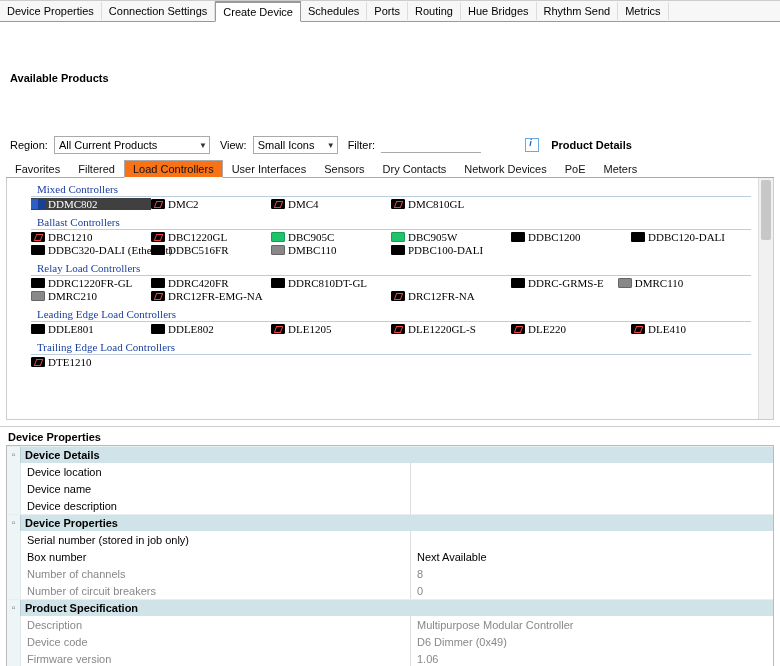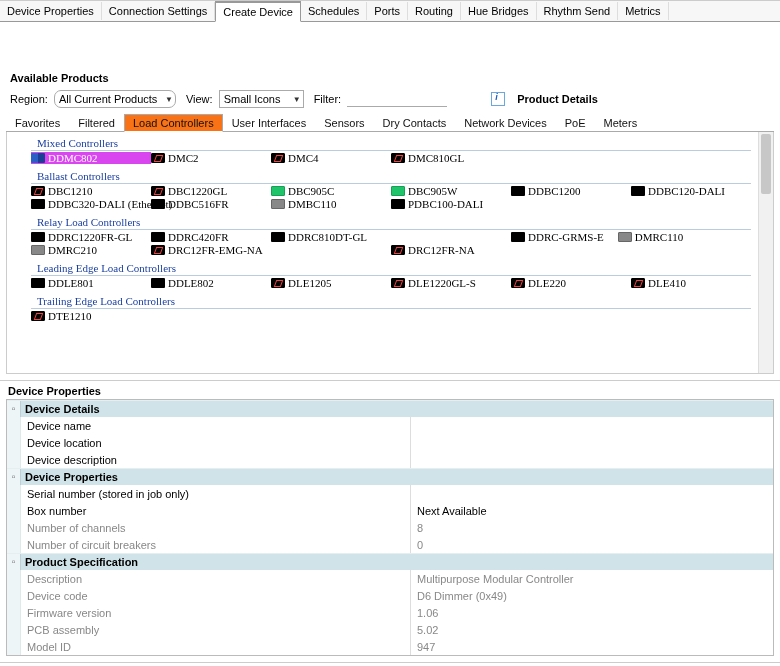--- a/index.html
+++ b/index.html
@@ -39,32 +39,33 @@
   .panel-title {
     font-weight: bold;
     padding: 4px 10px 2px 10px;
     margin-top: 46px;
   }
   .filter-row {
     display: flex;
     align-items: center;
     padding: 4px 10px;
     gap: 4px;
+    margin-top: 46px;
   }
   .filter-row label { margin-right: 2px; }
   .combo {
     border: 1px solid #aaa;
     background: #fff;
     height: 18px;
     display: flex;
     align-items: center;
     padding: 0 2px 0 4px;
   }
   .combo .arrow { margin-left: auto; font-size: 8px; color: #333; padding-left:6px; }
-  .region-combo { width: 122px; border-radius: 7px; }
+  .region-combo { width: 156px; }
   .view-combo { width: 85px; }
   .filter-input {
     border: none;
     border-bottom: 1px solid #aaa;
     width: 100px;
     height: 16px;
     background: transparent;
     outline: none;
   }
   .pd-link {
@@ -156,21 +157,21 @@
   }
   .items.five { grid-template-columns: 120px 120px 120px 120px 240px 120px; }
   .item {
     display: flex;
     align-items: center;
     gap: 3px;
     white-space: nowrap;
     font-size: 11px;
   }
   .item.selected {
-    background: #d946ef;
+    background: #404040;
     color: #fff;
   }
   .ic {
     width: 14px; height: 10px;
     flex: 0 0 14px;
     border-radius: 1px;
   }
   .ic-black { background:#000; border:1px solid #000; position:relative;}
   .ic-black::after{content:"";position:absolute;left:3px;top:1px;width:5px;height:5px;border:1px solid #e44; transform: skewX(-20deg);}
   .ic-blue { background: linear-gradient(90deg,#2a5fc5 50%,#1a3f95 50%); }
@@ -433,26 +434,26 @@
 </div>
 
 <div class="prop-panel-title">Device Properties</div>
 <div class="prop-grid" id="prop-grid">
     <div class="prop-cat">
       <div class="toggle">▫</div>
       <div class="label">Device Details</div>
     </div>
     <div class="prop-row">
       <div class="indent"></div>
+      <div class="key">Device location</div>
+      <div class="val"></div>
+    </div>
+    <div class="prop-row">
+      <div class="indent"></div>
       <div class="key">Device name</div>
-      <div class="val"></div>
-    </div>
-    <div class="prop-row">
-      <div class="indent"></div>
-      <div class="key">Device location</div>
       <div class="val"></div>
     </div>
     <div class="prop-row">
       <div class="indent"></div>
       <div class="key">Device description</div>
       <div class="val"></div>
     </div>
     <div class="prop-cat">
       <div class="toggle">▫</div>
       <div class="label">Device Properties</div>

